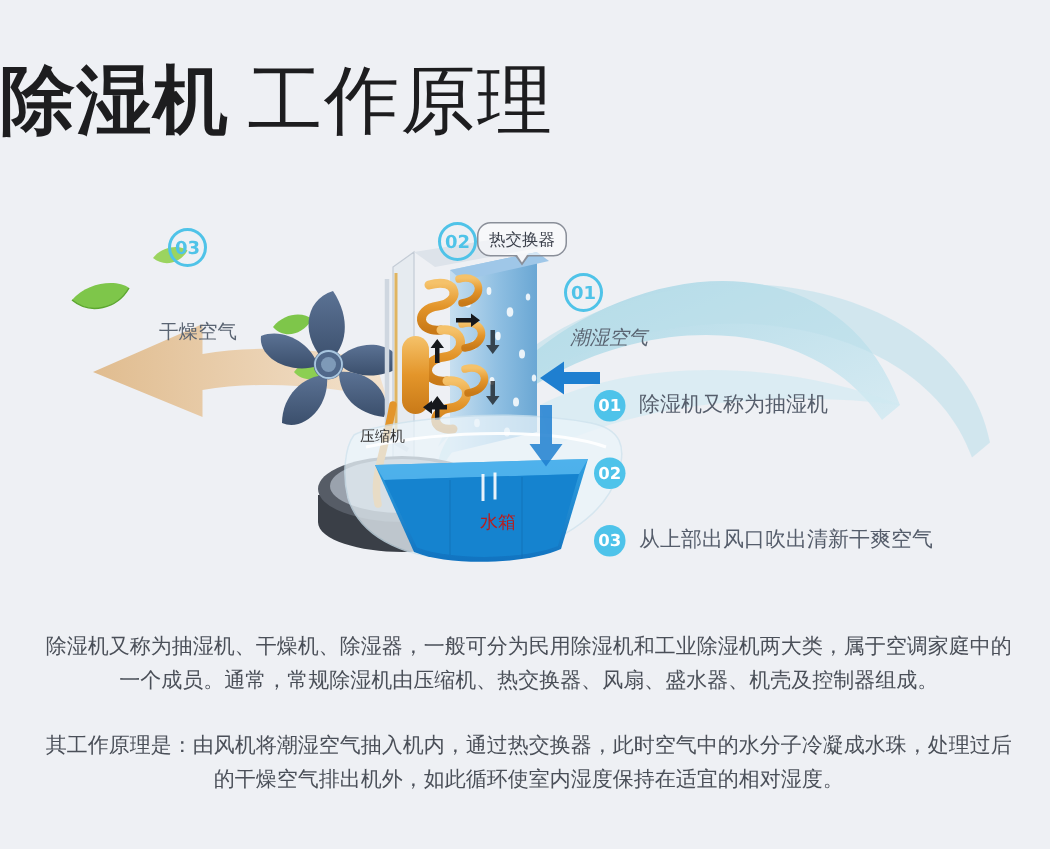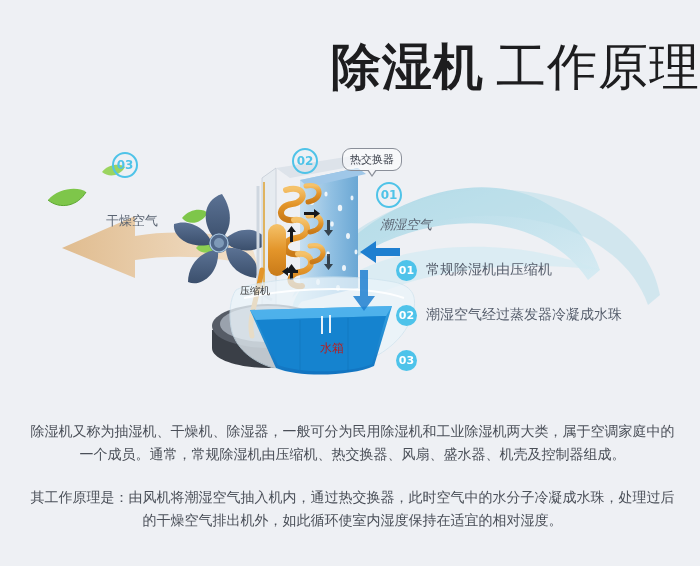--- a/index.html
+++ b/index.html
@@ -7,21 +7,21 @@
     width:700px;height:566px;
     background:#eef0f4;
     font-family:"DejaVu Sans","Liberation Sans",sans-serif;
     overflow:hidden;position:relative;
   }
   .page{position:relative;width:700px;height:566px;}
 
   
   .title{
     position:absolute;left:0;top:34px;width:700px;
-    text-align:right;white-space:nowrap;
+    text-align:left;white-space:nowrap;
   }
   .title .t1{
     font-size:50px;font-weight:bold;color:#1d1d1f;
     letter-spacing:1px;
   }
   .title .t2{
     font-size:50px;font-weight:normal;color:#1d1d1f;
     letter-spacing:1px;margin-left:12px;
   }
 
@@ -38,21 +38,20 @@
     background:transparent;font-family:"DejaVu Sans",sans-serif;
   }
   
   .bubble{
     position:absolute;
     border:1px solid #8a8f99;border-radius:9px;
     background:rgba(255,255,255,0.55);
     font-size:11px;color:#3a3f4a;
     padding:3px 7px;white-space:nowrap;
     font-family:"DejaVu Sans",sans-serif;
-    margin-left:24px;
   }
   .bubble:after{
     content:"";position:absolute;left:50%;bottom:-7px;margin-left:-5px;
     width:0;height:0;border-left:5px solid transparent;
     border-right:5px solid transparent;border-top:7px solid #8a8f99;
   }
   .bubble:before{
     content:"";position:absolute;left:50%;bottom:-5px;margin-left:-4px;
     width:0;height:0;border-left:4px solid transparent;
     border-right:4px solid transparent;border-top:6px solid #f4f5f8;
@@ -269,28 +268,28 @@
     <div class="badge-o" style="left:376px;top:62px;">01</div>
     <div class="dlabel" style="left:380px;top:96px;font-style:italic;">潮湿空气</div>
 
     <div class="machine-tag" style="left:240px;top:164px;">压缩机</div>
     <div class="tank-tag" style="left:320px;top:220px;">水箱</div>
   </div>
 
   <div class="steps">
     <div class="step">
       <div class="step-badge">01</div>
-      <div class="step-text">常规除湿机由压缩机</div>
+      <div class="step-text">除湿机又称为抽湿机</div>
     </div>
     <div class="step">
       <div class="step-badge">02</div>
-      <div class="step-text">潮湿空气经过蒸发器冷凝成水珠</div>
     </div>
     <div class="step">
       <div class="step-badge">03</div>
+      <div class="step-text">从上部出风口吹出清新干爽空气</div>
     </div>
   </div>
 
   <div class="body-copy">
     <p class="para">除湿机又称为抽湿机、干燥机、除湿器，一般可分为民用除湿机和工业除湿机两大类，属于空调家庭中的一个成员。通常，常规除湿机由压缩机、热交换器、风扇、盛水器、机壳及控制器组成。</p>
     <p class="para">其工作原理是：由风机将潮湿空气抽入机内，通过热交换器，此时空气中的水分子冷凝成水珠，处理过后的干燥空气排出机外，如此循环使室内湿度保持在适宜的相对湿度。</p>
   </div>
 
 </div>
 

